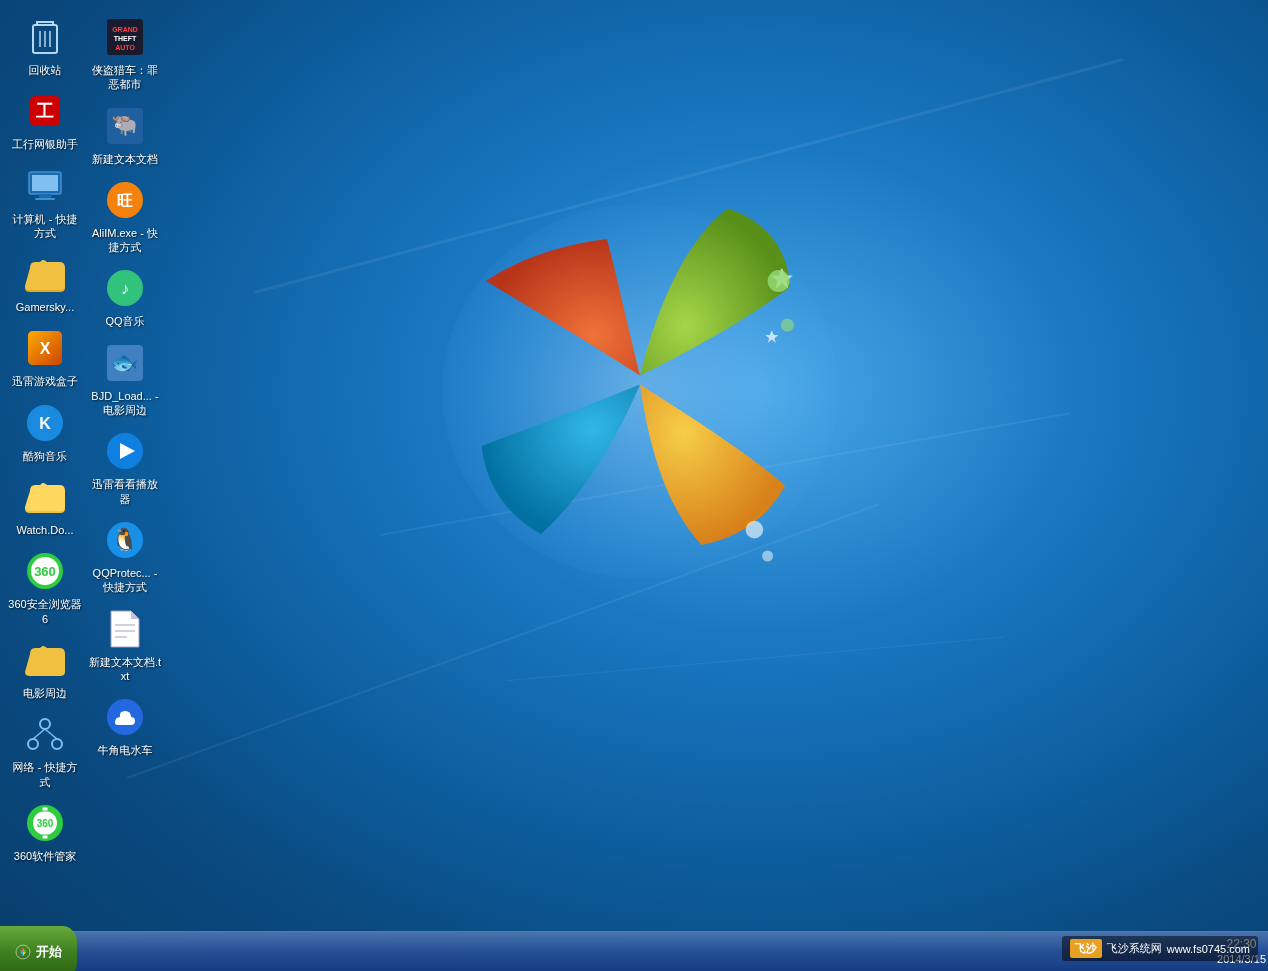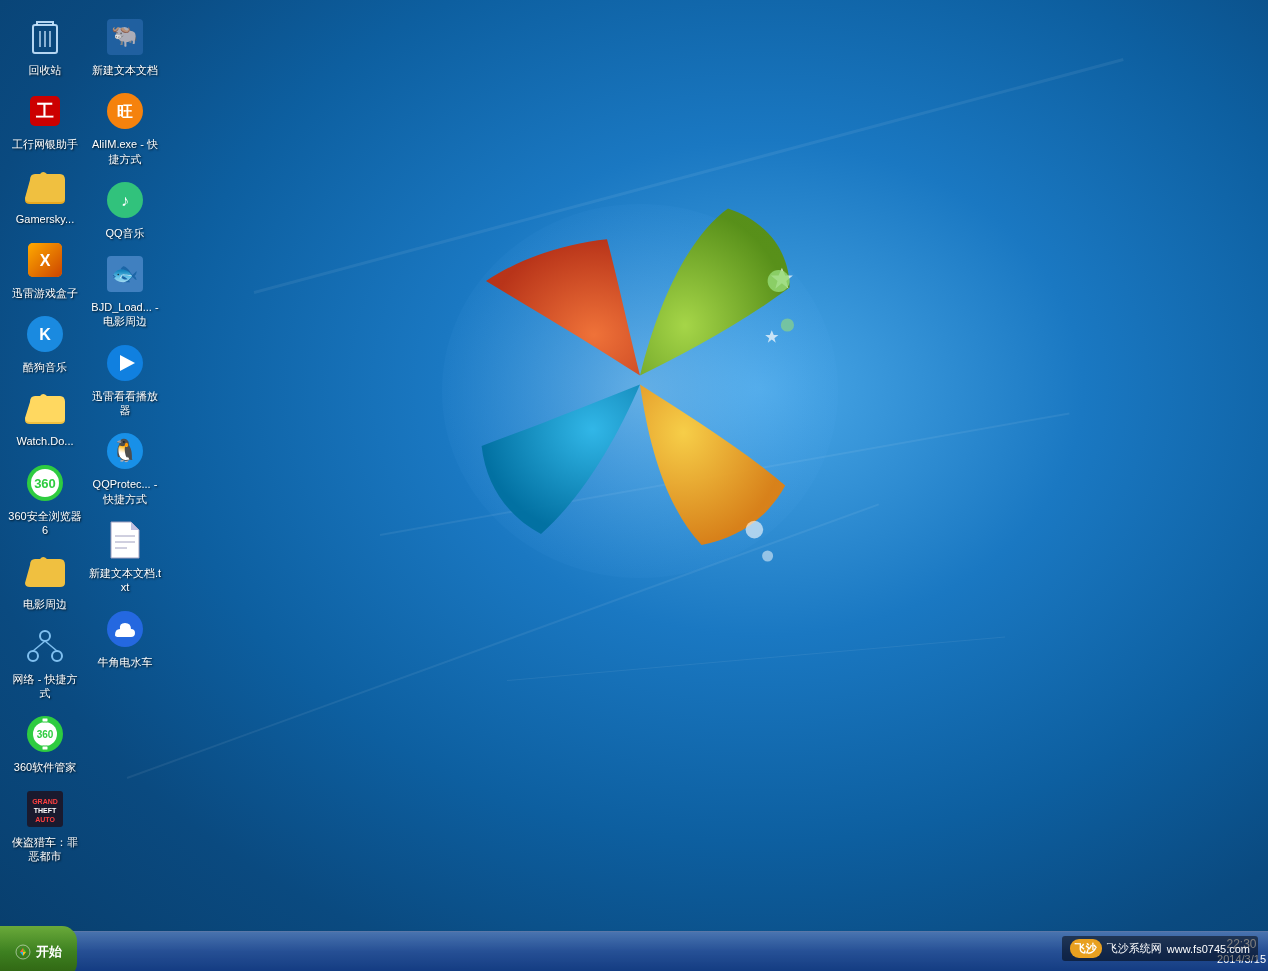--- a/index.html
+++ b/index.html
@@ -255,20 +255,31 @@
     <div class="icon-item">
       <div class="icon-img">
         <svg width="40" height="40" viewBox="0 0 40 40">
           <rect x="5" y="5" width="30" height="30" rx="5" fill="#cc0000"></rect>
           <text x="20" y="26" text-anchor="middle" fill="white" font-size="18" font-weight="bold">工</text>
         </svg>
       </div>
       <span class="icon-label">工行网银助手</span>
     </div>
 
+    <div class="icon-item">
+      <div class="icon-img">
+        <svg width="40" height="40" viewBox="0 0 40 40">
+          <rect x="4" y="6" width="32" height="22" rx="2" fill="#1a6ab0" stroke="#4090d0" stroke-width="1.5"></rect>
+          <rect x="7" y="9" width="26" height="16" fill="#80c0f0"></rect>
+          <rect x="14" y="28" width="12" height="4" fill="#1a6ab0"></rect>
+          <rect x="10" y="32" width="20" height="2" rx="1" fill="#4090d0"></rect>
+        </svg>
+      </div>
+      <span class="icon-label">计算机 - 快捷方式</span>
+    </div>
 
     <div class="icon-item">
       <div class="icon-img">
         <svg width="40" height="36" viewBox="0 0 40 36">
           <path d="M5,14 Q5,8 10,8 L15,8 Q18,4 22,8 L35,8 Q40,8 40,14 L40,32 Q40,36 35,36 L5,36 Q0,36 0,32 Z" fill="#e8a820"></path>
           <path d="M5,12 Q5,6 10,6 L15,6 Q18,2 22,6 L35,6 Q40,6 40,12 L40,30 Q40,34 35,34 L5,34 Q0,34 0,30 Z" fill="#f0c040"></path>
         </svg>
       </div>
       <span class="icon-label">Gamersky...</span>
     </div>
@@ -470,20 +481,20 @@
 
     <div class="taskbar-right">
       <div class="clock">
         <div>22:30</div>
         <div style="font-size:11px;">2014/3/15</div>
       </div>
     </div>
   </div>
 
   <div class="watermark">
-    <div style="background:#e8a020;color:white;padding:2px 5px;font-size:11px;font-weight:bold;border-radius:9px;">
+    <div style="background:#e8a020;color:white;padding:2px 5px;font-size:11px;font-weight:bold;border-radius:2px;">
       <span>飞沙</span>
     </div>
     <span>飞沙系统网</span>
     <span>www.fs0745.com</span>
   </div>
 
 </div>
 
 </body></html>

